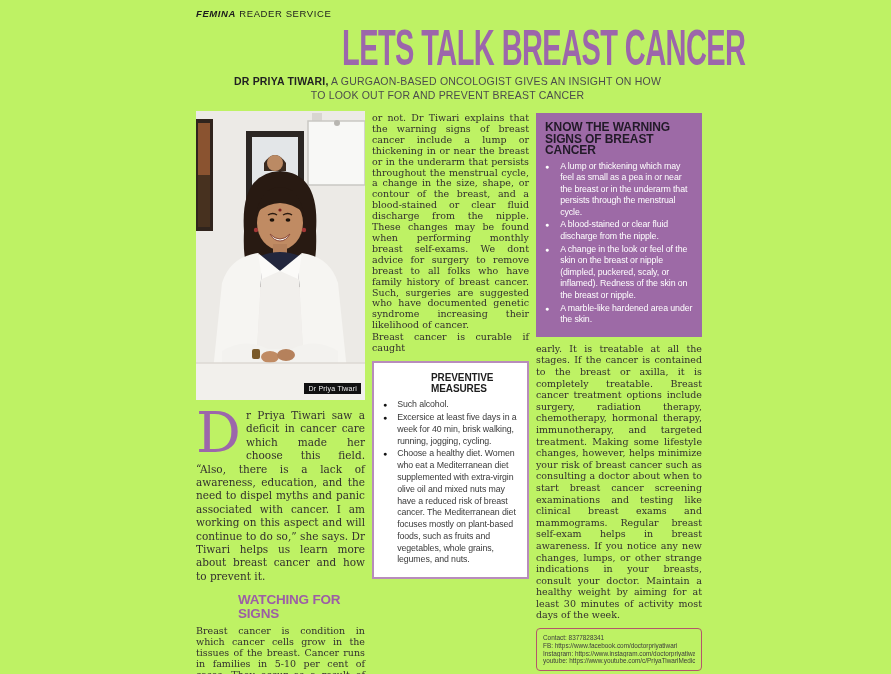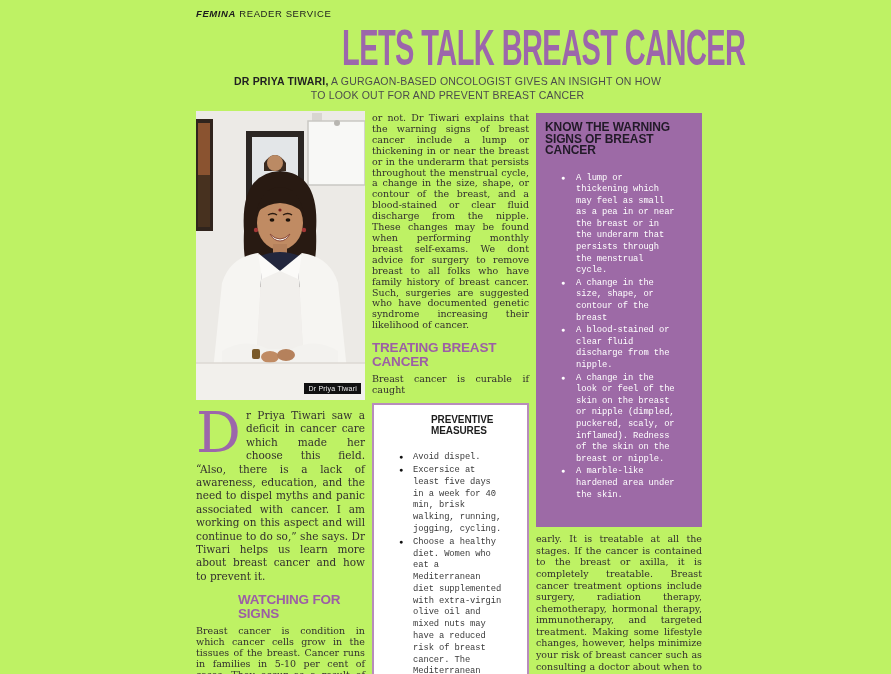--- a/index.html
+++ b/index.html
@@ -34,21 +34,21 @@
   .intro{font-size:10.5px;line-height:13.4px;margin-top:9px;text-align:justify;color:#33302e;}
   .dropcap{float:left;font-size:56px;line-height:44px;color:#9c66ab;padding-right:5px;padding-top:2px;
            font-family:"DejaVu Serif", serif;}
   .col-head{font-family:"Liberation Sans", sans-serif;font-weight:bold;font-size:13.5px;line-height:14px;
             color:#9c5fa5;letter-spacing:-.2px;margin:10px 0 4px 0;transform-origin:left;}
 
   
   .warning-box{background:#9d6aa6;padding:9px 8px 10px 9px;color:#fff;margin-top:2px;}
   .warning-title{font-family:"Liberation Sans", sans-serif;font-weight:bold;font-size:12px;line-height:11.5px;
                  color:#221a28;letter-spacing:-.1px;margin-bottom:4px;}
-  .blist{list-style:none;margin:16px;padding:0;font-family:Liberation Mono, monospace;}
+  .blist{list-style:none;margin:0;padding:0;font-family:Liberation Sans, sans-serif;}
   .blist li{display:flex;gap:5px;margin-bottom:1px;}
   .blist .dot{flex:none;font-size:7px;line-height:11.5px;}
   .warning-box .blist li{font-size:8.8px;line-height:11.6px;letter-spacing:-.1px;}
   .warning-box .blist .txt{padding-left:6px;}
 
   
   .prevent-box{border:2px solid #b88cbc;padding:9px 7px 10px 9px;margin-top:8px;background:#fff;}
   .prevent-title{font-family:"Liberation Sans", sans-serif;font-weight:bold;font-size:10px;line-height:11px;
                  color:#1d1d1d;margin-bottom:5px;letter-spacing:-.1px;padding-left:48px;}
   .prevent-box .blist li{font-size:8.8px;line-height:11.8px;color:#3a3a3a;letter-spacing:-.1px;}
@@ -143,53 +143,48 @@
         <p class="intro" style="margin:9px 0 0 0;">
           <span class="dropcap">D</span><span>r Priya Tiwari saw a deficit in cancer care which made her choose this field. “Also, there is a lack of awareness, education, and the need to dispel myths and panic associated with cancer. I am working on this aspect and will continue to do so,” she says. Dr Tiwari helps us learn more about breast cancer and how to prevent it.</span>
         </p>
 
         <h2 class="col-head" style="clear:both;margin-left:42px;">WATCHING FOR SIGNS</h2>
         <p class="body-txt" style="margin:0;">Breast cancer is condition in which cancer cells grow in the tissues of the breast. Cancer runs in families in 5-10 per cent of cases. They occur as a result of faulty genes which result in developing not just breast cancer but also ovarian, pancreatic, prostate, and male breast cancer. There are blood tests that can be conducted now to tell if a patient carries such genes</p>
       </div>
 
       <div class="col-mid">
         <p class="body-txt" style="margin:2px 0 0 0;line-height:10.9px;">or not. Dr Tiwari explains that the warning signs of breast cancer include a lump or thickening in or near the breast or in the underarm that persists throughout the menstrual cycle, a change in the size, shape, or contour of the breast, and a blood-stained or clear fluid discharge from the nipple. These changes may be found when performing monthly breast self-exams. We dont advice for surgery to remove breast to all folks who have family history of breast cancer. Such, surgeries are suggested who have documented genetic syndrome increasing their likelihood of cancer.</p>
-        <h2 class="col-head">TREATING BREAST CANCER</h2>
         <p class="body-txt" style="margin:0;">Breast cancer is curable if caught</p>
 
         <div class="prevent-box">
           <div class="prevent-title">PREVENTIVE MEASURES</div>
           <ul class="blist">
               <li>
                 <span class="dot">●</span>
-                <span class="txt">Avoid dispel.</span>
+                <span class="txt">Such alcohol.</span>
               </li>
               <li>
                 <span class="dot">●</span>
                 <span class="txt">Excersice at least five days in a week for 40 min, brisk walking, running, jogging, cycling.</span>
               </li>
               <li>
                 <span class="dot">●</span>
                 <span class="txt">Choose a healthy diet. Women who eat a Mediterranean diet supplemented with extra-virgin olive oil and mixed nuts may have a reduced risk of breast cancer. The Mediterranean diet focuses mostly on plant-based foods, such as fruits and vegetables, whole grains, legumes, and nuts.</span>
               </li>
             </ul>
         </div>
       </div>
 
       <div class="col-right">
         <div class="warning-box">
           <div class="warning-title">KNOW THE WARNING SIGNS OF BREAST CANCER</div>
           <ul class="blist">
               <li>
                 <span class="dot">●</span>
                 <span class="txt">A lump or thickening which may feel as small as a pea in or near the breast or in the underarm that persists through the menstrual cycle.</span>
-              </li>
-              <li>
-                <span class="dot">●</span>
-                <span class="txt">A change in the size, shape, or contour of the breast</span>
               </li>
               <li>
                 <span class="dot">●</span>
                 <span class="txt">A blood-stained or clear fluid discharge from the nipple.</span>
               </li>
               <li>
                 <span class="dot">●</span>
                 <span class="txt">A change in the look or feel of the skin on the breast or nipple (dimpled, puckered, scaly, or inflamed). Redness of the skin on the breast or nipple.</span>
               </li>
               <li>

